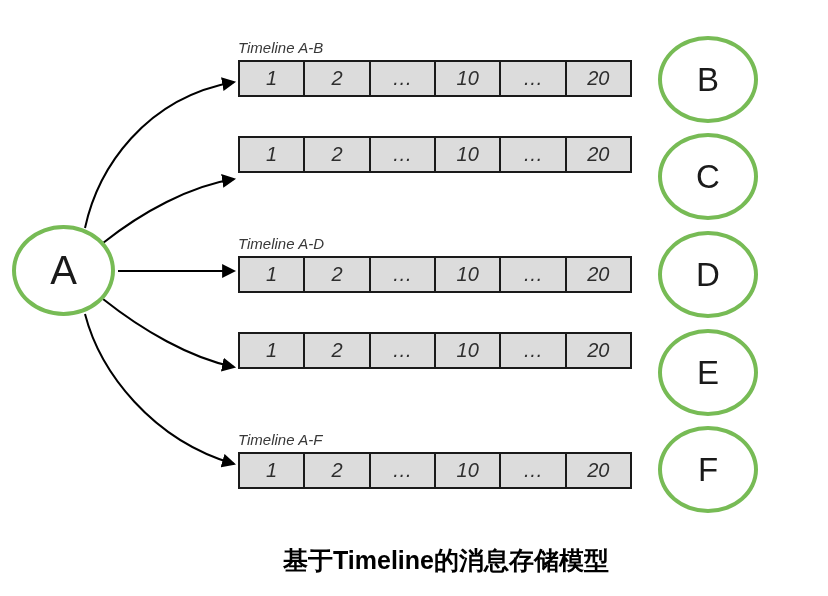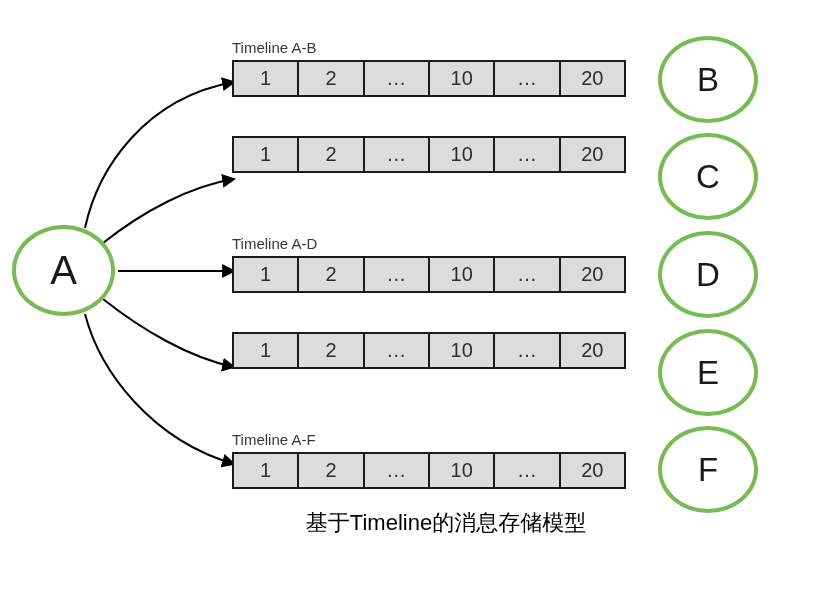--- a/index.html
+++ b/index.html
@@ -38,22 +38,23 @@
     z-index: 2;
   }
   .node-target {
     left: 658px;
     width: 100px; height: 87px;
     font-size: 33px;
   }
 
   .timeline-row {
     position: absolute;
-    left: 232px;
+    left: 238px;
     width: 394px;
+    font-style: italic;
   }
   .row-label {
     font-size: 15px;
     color: #383838;
     height: 20px;
     line-height: 20px;
     margin-bottom: 2px;
   }
   .cells {
     display: flex;
@@ -69,25 +70,25 @@
     align-items: center;
     justify-content: center;
     font-size: 20px;
     color: #2e2e2e;
   }
   .cell:first-child { margin-left: 0; }
 
   .diagram-title {
     position: absolute;
     left: 249px;
-    top: 508px;
+    top: 544px;
     width: 394px;
     text-align: center;
-    font-size: 22px;
-    font-weight: normal;
+    font-size: 25px;
+    font-weight: bold;
     color: #000000;
     white-space: nowrap;
   }
 </style>
 </head>
 <body>
 
 <div class="canvas">
 
   <svg class="arrows" viewBox="0 0 828 596" xmlns="http://www.w3.org/2000/svg">

